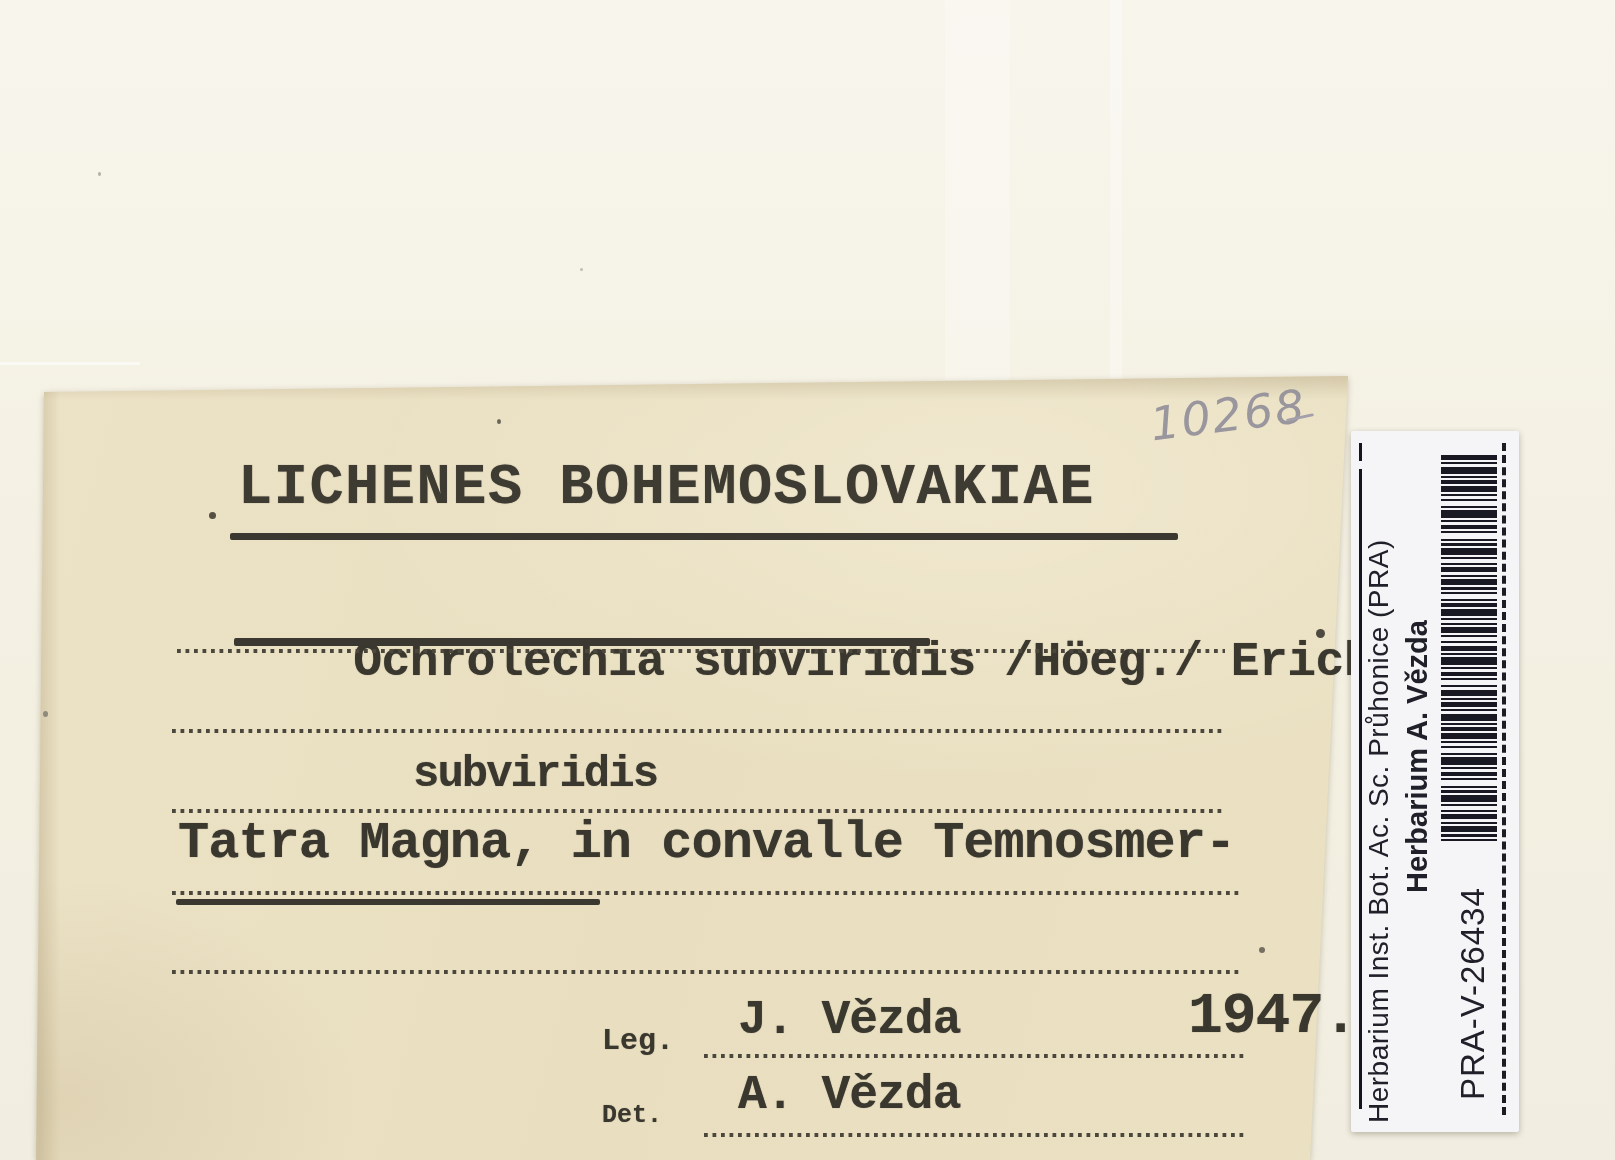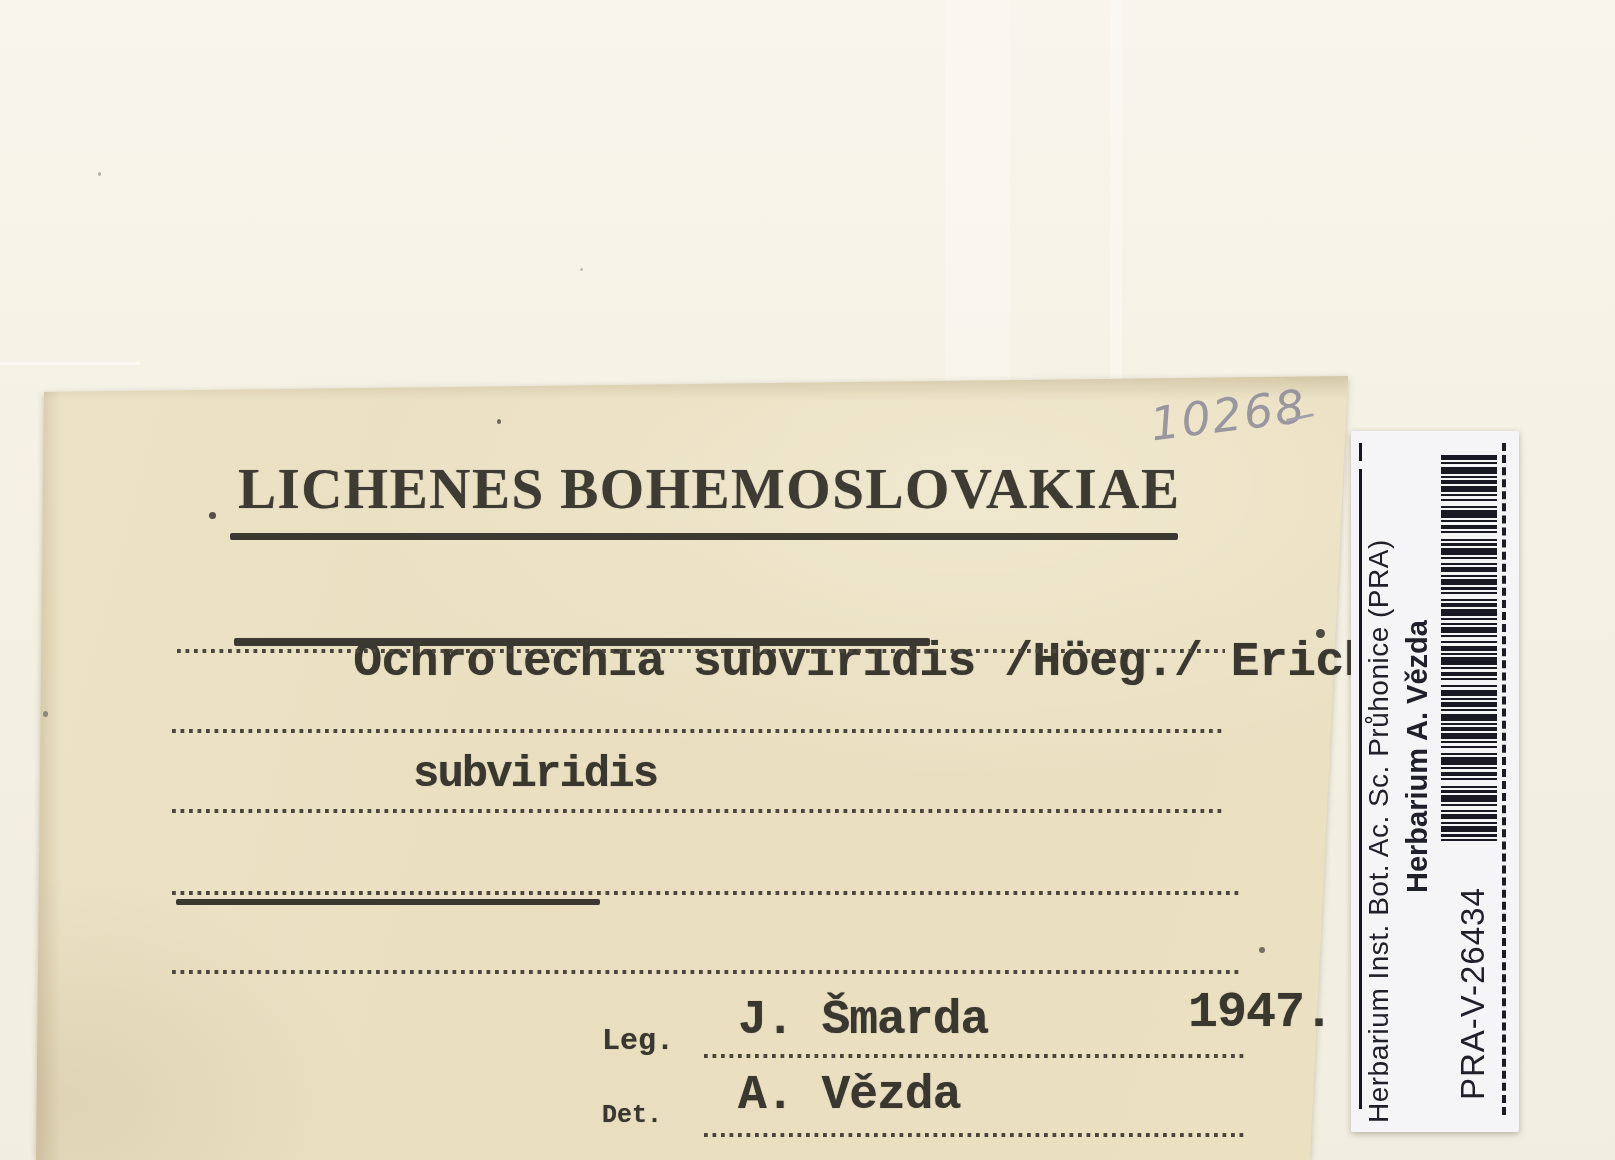--- a/index.html
+++ b/index.html
@@ -16,21 +16,21 @@
         background:linear-gradient(105deg,#ece2c6 0%,#e9dfc0 45%,#ebe1c3 100%);}
   .card::before{content:"";position:absolute;inset:0;
         background:linear-gradient(180deg,rgba(140,120,80,.25) 376px,rgba(140,120,80,0) 400px),
                    linear-gradient(90deg,rgba(140,120,80,.22) 40px,rgba(140,120,80,0) 60px),
                    radial-gradient(900px 420px at 60% 42%,rgba(255,252,240,.30),rgba(255,252,240,0) 70%),
                    radial-gradient(420px 320px at 4% 95%,rgba(150,130,85,.14),rgba(150,130,85,0) 70%);}
   
   .tw{position:absolute;font-family:"Liberation Mono",monospace;font-weight:700;
       color:#3a372f;white-space:pre;line-height:1;
       text-shadow:0 0 1px rgba(56,52,44,.55);}
-  .stamp{position:absolute;font-family:Liberation Serif, serif;font-weight:700;
+  .stamp{position:absolute;font-family:Liberation Mono, monospace;font-weight:700;
          color:#3e3b33;white-space:pre;line-height:1;letter-spacing:1.5px;
          text-shadow:0 0 1px rgba(62,59,51,.6);}
   .pencil{position:absolute;font-family:"DejaVu Sans",sans-serif;font-style:italic;
           color:#918e9a;white-space:pre;line-height:1;letter-spacing:2px;opacity:.9;}
   .rule{position:absolute;background:#3b3831;border-radius:2px;}
   .dotline{position:absolute;height:5px;
            background-image:repeating-linear-gradient(to right,#4c473d 0 3.5px,transparent 3.5px 8.5px);
            background-size:8.5px 4px;background-repeat:repeat-x;background-position:0 0;}
   .speck{position:absolute;border-radius:50%;}
   
@@ -70,29 +70,30 @@
     <span>Ochrolechia subviridis</span><span> /Höeg./ Erich.</span>
   </div>
   <div class="rule" style="left:234px;top:638px;width:696px;height:8px"></div>
   <div class="dotline" style="left:177px;top:649px;width:1048px"></div>
 
   <div class="dotline" style="left:172px;top:729px;width:1050px"></div>
 
   <div class="tw" style="left:413px;top:752px;font-size:44px;letter-spacing:-2px">subviridis</div>
   <div class="dotline" style="left:172px;top:809px;width:1053px"></div>
 
+  <div class="tw" style="left:178px;top:818px;font-size:52px;letter-spacing:-1px">Tatra Magna, in convalle Temnosmer-</div>
   <div class="dotline" style="left:172px;top:891px;width:1071px"></div>
   <div class="rule" style="left:176px;top:899px;width:424px;height:6px"></div>
 
   <div class="dotline" style="left:172px;top:970px;width:1071px"></div>
 
-  <div class="tw" style="left:1188px;top:988px;font-size:50px;letter-spacing:-1px">1947.</div>
+  <div class="tw" style="left:1188px;top:988px;font-size:58px;letter-spacing:-1px">1947.</div>
 
   <div class="tw" style="left:602px;top:1026px;font-size:30px">Leg.</div>
-  <div class="tw" style="left:738px;top:996px;font-size:48px;letter-spacing:-1px">J. Šmarda</div>
+  <div class="tw" style="left:738px;top:996px;font-size:48px;letter-spacing:-1px">J. Vězda</div>
   <div class="dotline" style="left:704px;top:1054px;width:544px"></div>
 
   <div class="tw" style="left:602px;top:1103px;font-size:25px">Det.</div>
   <div class="tw" style="left:738px;top:1071px;font-size:48px;letter-spacing:-1px">A. Vězda</div>
   <div class="dotline" style="left:704px;top:1133px;width:544px"></div>
 
   <div class="speck" style="left:497px;top:419px;width:4px;height:5px;background:#6b665a"></div>
   <div class="speck" style="left:1316px;top:629px;width:9px;height:9px;background:#4e4a42"></div>
   <div class="speck" style="left:1259px;top:947px;width:6px;height:6px;background:#756f62"></div>
   <div class="speck" style="left:43px;top:711px;width:5px;height:6px;background:#8d897c"></div>

